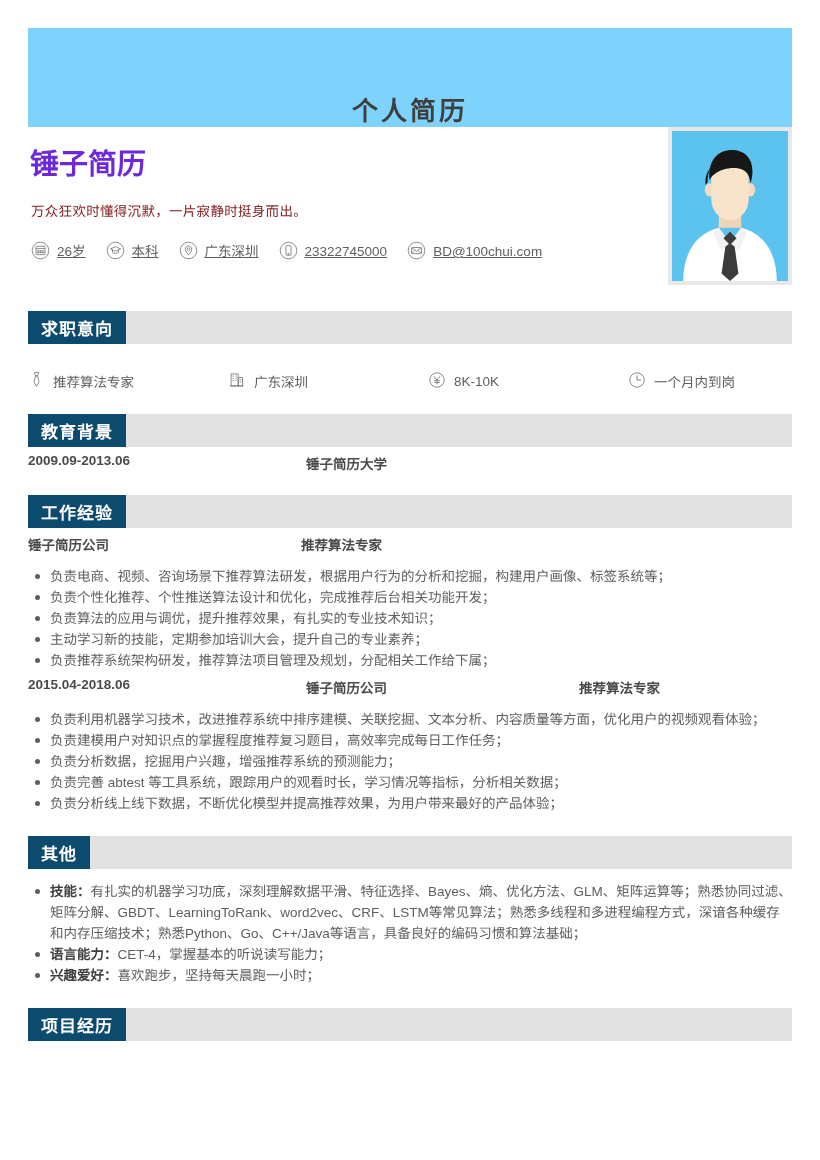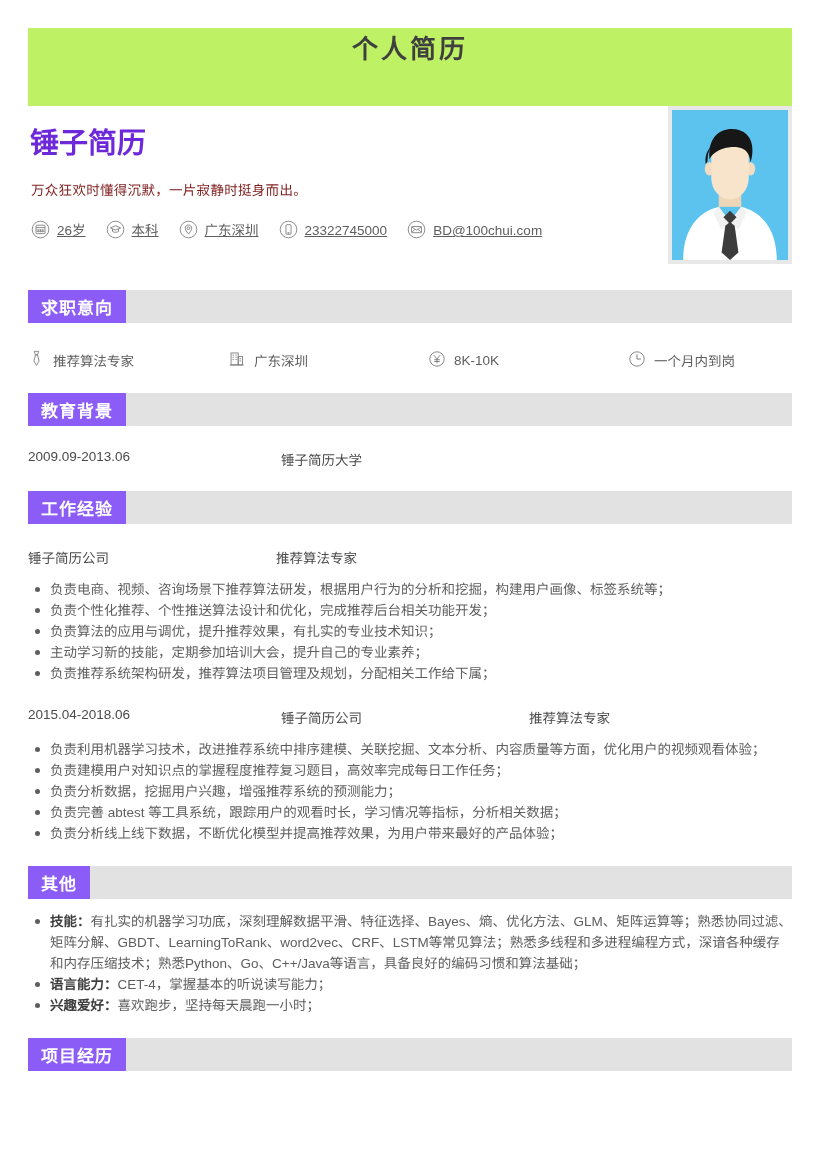--- a/index.html
+++ b/index.html
@@ -21,24 +21,24 @@
     width: 820px;
     height: 1160px;
     box-sizing: border-box;
     padding: 28px;
     background: #fff;
   }
 
   
   .title-banner {
     width: 764px;
-    height: 78px;
-    background: #bef264;
-    display: flex;
-    align-items: flex-start;
+    height: 99px;
+    background: #7dd3fc;
+    display: flex;
+    align-items: flex-end;
     justify-content: center;
   }
   .title-banner .doc-title {
     font-size: 26px;
     font-weight: bold;
     color: #3f3f3f;
     letter-spacing: 3px;
   }
 
   
@@ -98,21 +98,21 @@
   
   .sec-head {
     width: 764px;
     height: 33px;
     background: #e2e2e2;
     display: flex;
     align-items: stretch;
     margin-top: 22px;
   }
   .sec-head .tab {
-    background: #8b5cf6;
+    background: #0c4a6e;
     color: #ffffff;
     font-size: 17px;
     font-weight: bold;
     letter-spacing: 1px;
     padding: 16px 13px;
     display: flex;
     align-items: center;
   }
 
   
@@ -127,23 +127,24 @@
     align-items: center;
     width: 200px;
     flex: none;
   }
   .intention .cell .ic { margin-right: 8px; display: block; }
 
   
   .rec-row {
     display: flex;
     font-size: 13.5px;
-    font-weight: normal;
+    font-weight: bold;
     color: #4a4a4a;
-    margin-top: 23px;
+    margin-top: 6px;
+    gap: 25px;
   }
   .rec-row .c1 { width: 253px; flex: none; }
   .rec-row .c2 { width: 248px; flex: none; }
   .rec-row .c3 { flex: 1; }
 
   
   ul.bullets {
     list-style: none;
     margin: 12px 0 0 0;
     padding: 0;

